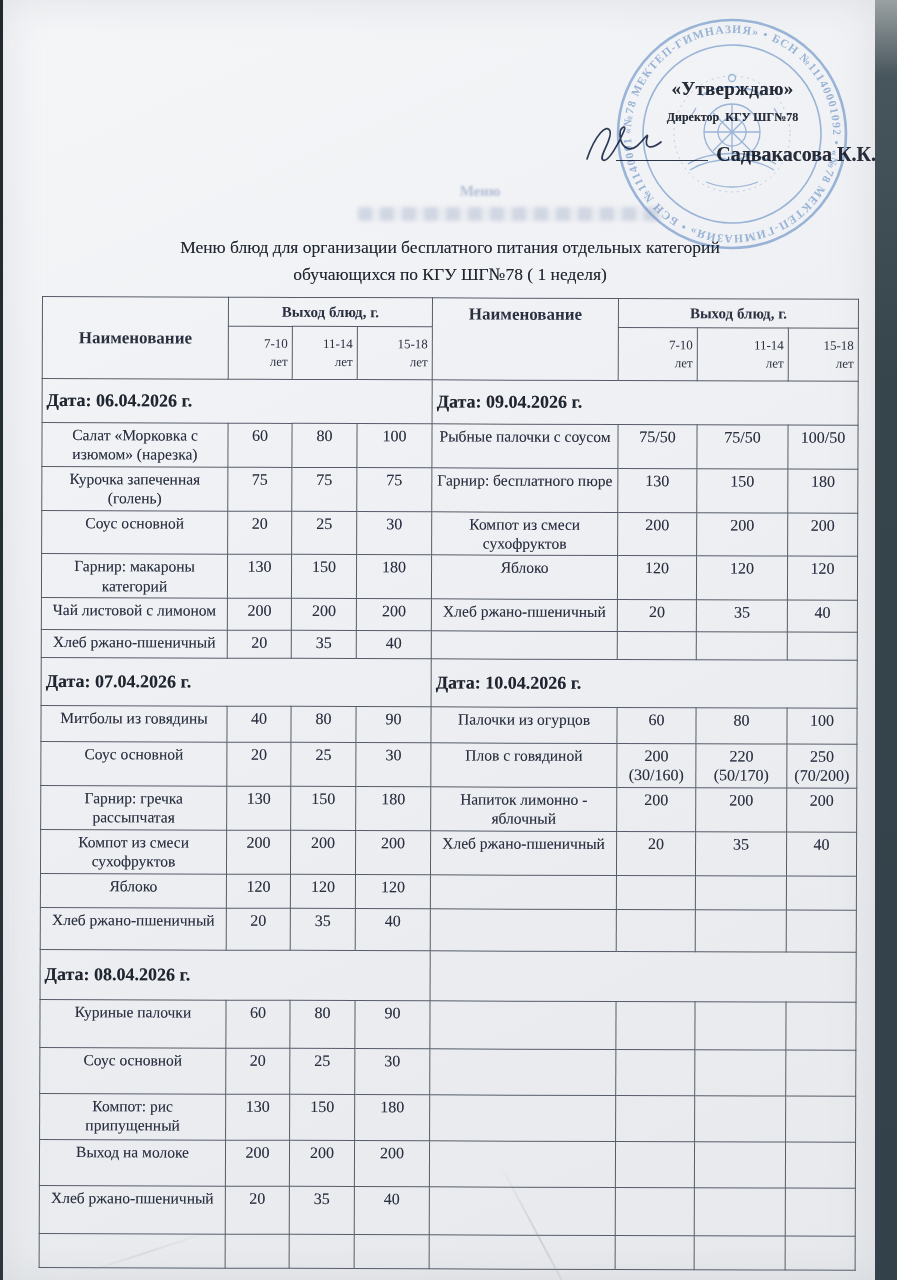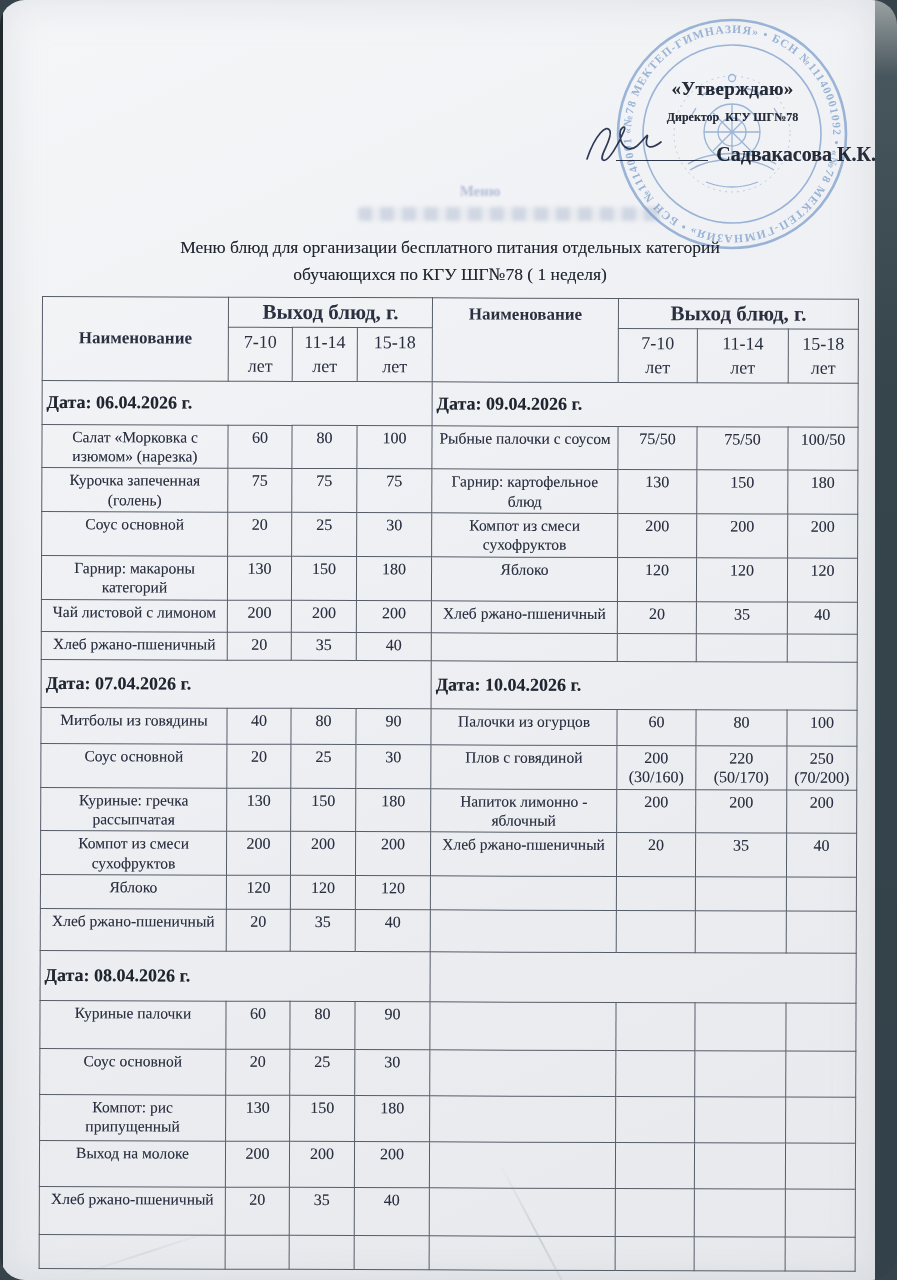--- a/index.html
+++ b/index.html
@@ -1,21 +1,21 @@
 <!DOCTYPE html>
 <html><head>
 <meta charset="utf-8">
 <style>
   html,body{margin:0;padding:0;}
   body{
     width:897px;height:1280px;overflow:hidden;
     background:#36434a;
     font-family:"Liberation Serif","DejaVu Serif",serif;
   }
-  .scene{position:relative;width:897px;height:1280px;overflow:hidden;border-radius:25px;}
+  .scene{position:relative;width:897px;height:1280px;overflow:hidden;}
   .paper{
     position:absolute;left:3px;top:0;right:22px;bottom:0;
     background:linear-gradient(155deg,#f5f6f8 0%,#f0f1f4 35%,#eaecef 70%,#e7e9ec 100%);
     box-shadow:inset 0 0 40px rgba(180,186,196,.35);
   }
   .right-strip{
     position:absolute;top:0;right:0;bottom:0;width:22px;
     background:linear-gradient(180deg,#9aa1a2 0%,#47555c 6%,#36444c 30%,#33414a 100%);
   }
   .left-sliver{
@@ -52,24 +52,24 @@
     position:absolute;left:60px;top:234px;width:780px;text-align:center;
     font-weight:normal;font-size:17.5px;line-height:1.55;color:#20262f;
     white-space:pre-line;
   }
 
   
   .table-wrap{position:absolute;left:42px;top:296px;width:816px;transform:rotate(.2deg);transform-origin:0 0;}
   table.menu{border-collapse:collapse;table-layout:fixed;width:816px;
     font-size:15.5px;color:#2a3040;}
   table.menu td,table.menu th{border:1px solid #565d69;padding:2px 4px;}
-  th.out-head{font-weight:bold;font-size:21px;text-align:center;height:24px;}
+  th.out-head{font-weight:bold;font-size:15px;text-align:center;height:24px;}
   th.name-head{font-weight:bold;font-size:17px;text-align:center;}
   th.name-head.va-top{vertical-align:top;padding-top:6px;}
-  th.age-head{font-weight:normal;font-size:18px;text-align:center;white-space:pre-line;
+  th.age-head{font-weight:normal;font-size:13px;text-align:right;white-space:pre-line;
     vertical-align:middle;height:48px;line-height:1.35;}
   td.date-cell{font-weight:bold;font-size:18px;color:#20262f;vertical-align:middle;
     padding:10px 4px 4px 8px;}
   td.name-cell{vertical-align:top;padding:3px 3px 2px 6px;line-height:1.25;text-align:center;}
   td.val-cell{text-align:center;vertical-align:top;padding-top:3px;font-size:16px;line-height:1.2;}
   tbody tr{page-break-inside:avoid;}
 
   
   .crease{position:absolute;background:linear-gradient(90deg,rgba(255,255,255,0),rgba(150,156,166,.55),rgba(255,255,255,0));height:1.5px;opacity:.6;}
   .crease.c1{left:455px;top:1238px;width:170px;transform:rotate(62deg);}
@@ -179,21 +179,21 @@
               <td class="name-cell soft-ink">Рыбные палочки с соусом</td>
               <td class="val-cell soft-ink">75/50</td>
               <td class="val-cell soft-ink">75/50</td>
               <td class="val-cell soft-ink">100/50</td>
             </tr>
             <tr style="height: 40px;">
               <td class="name-cell soft-ink">Курочка запеченная (голень)</td>
               <td class="val-cell soft-ink">75</td>
               <td class="val-cell soft-ink">75</td>
               <td class="val-cell soft-ink">75</td>
-              <td class="name-cell soft-ink">Гарнир: картофельное блюд</td>
+              <td class="name-cell soft-ink">Гарнир: бесплатного пюре</td>
               <td class="val-cell soft-ink">130</td>
               <td class="val-cell soft-ink">150</td>
               <td class="val-cell soft-ink">180</td>
             </tr>
             <tr style="height: 38px;">
               <td class="name-cell soft-ink">Соус основной</td>
               <td class="val-cell soft-ink">20</td>
               <td class="val-cell soft-ink">25</td>
               <td class="val-cell soft-ink">30</td>
               <td class="name-cell soft-ink">Компот из смеси сухофруктов</td>
@@ -249,21 +249,21 @@
               <td class="name-cell soft-ink">Соус основной</td>
               <td class="val-cell soft-ink">20</td>
               <td class="val-cell soft-ink">25</td>
               <td class="val-cell soft-ink">30</td>
               <td class="name-cell soft-ink">Плов с говядиной</td>
               <td class="val-cell soft-ink">200 (30/160)</td>
               <td class="val-cell soft-ink">220 (50/170)</td>
               <td class="val-cell soft-ink">250 (70/200)</td>
             </tr>
             <tr style="height: 40px;">
-              <td class="name-cell soft-ink">Куриные: гречка рассыпчатая</td>
+              <td class="name-cell soft-ink">Гарнир: гречка рассыпчатая</td>
               <td class="val-cell soft-ink">130</td>
               <td class="val-cell soft-ink">150</td>
               <td class="val-cell soft-ink">180</td>
               <td class="name-cell soft-ink">Напиток лимонно - яблочный</td>
               <td class="val-cell soft-ink">200</td>
               <td class="val-cell soft-ink">200</td>
               <td class="val-cell soft-ink">200</td>
             </tr>
             <tr style="height: 38px;">
               <td class="name-cell soft-ink">Компот из смеси сухофруктов</td>

